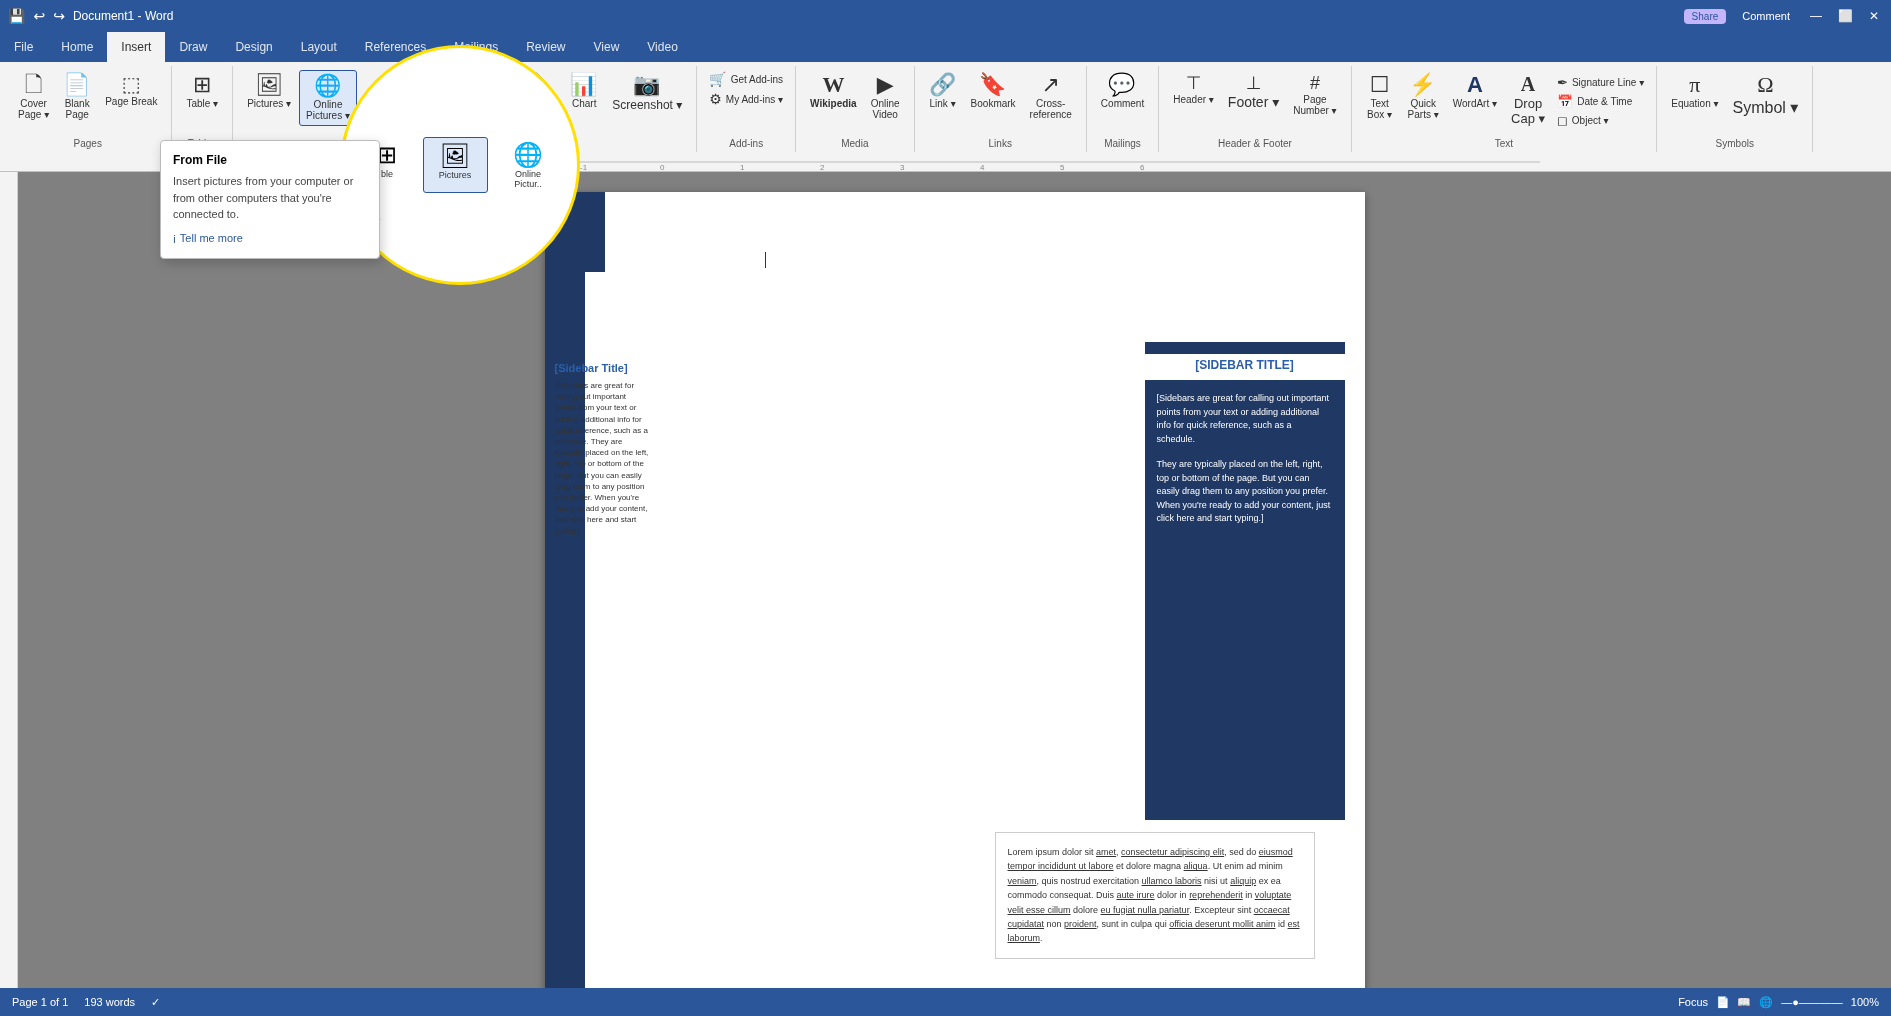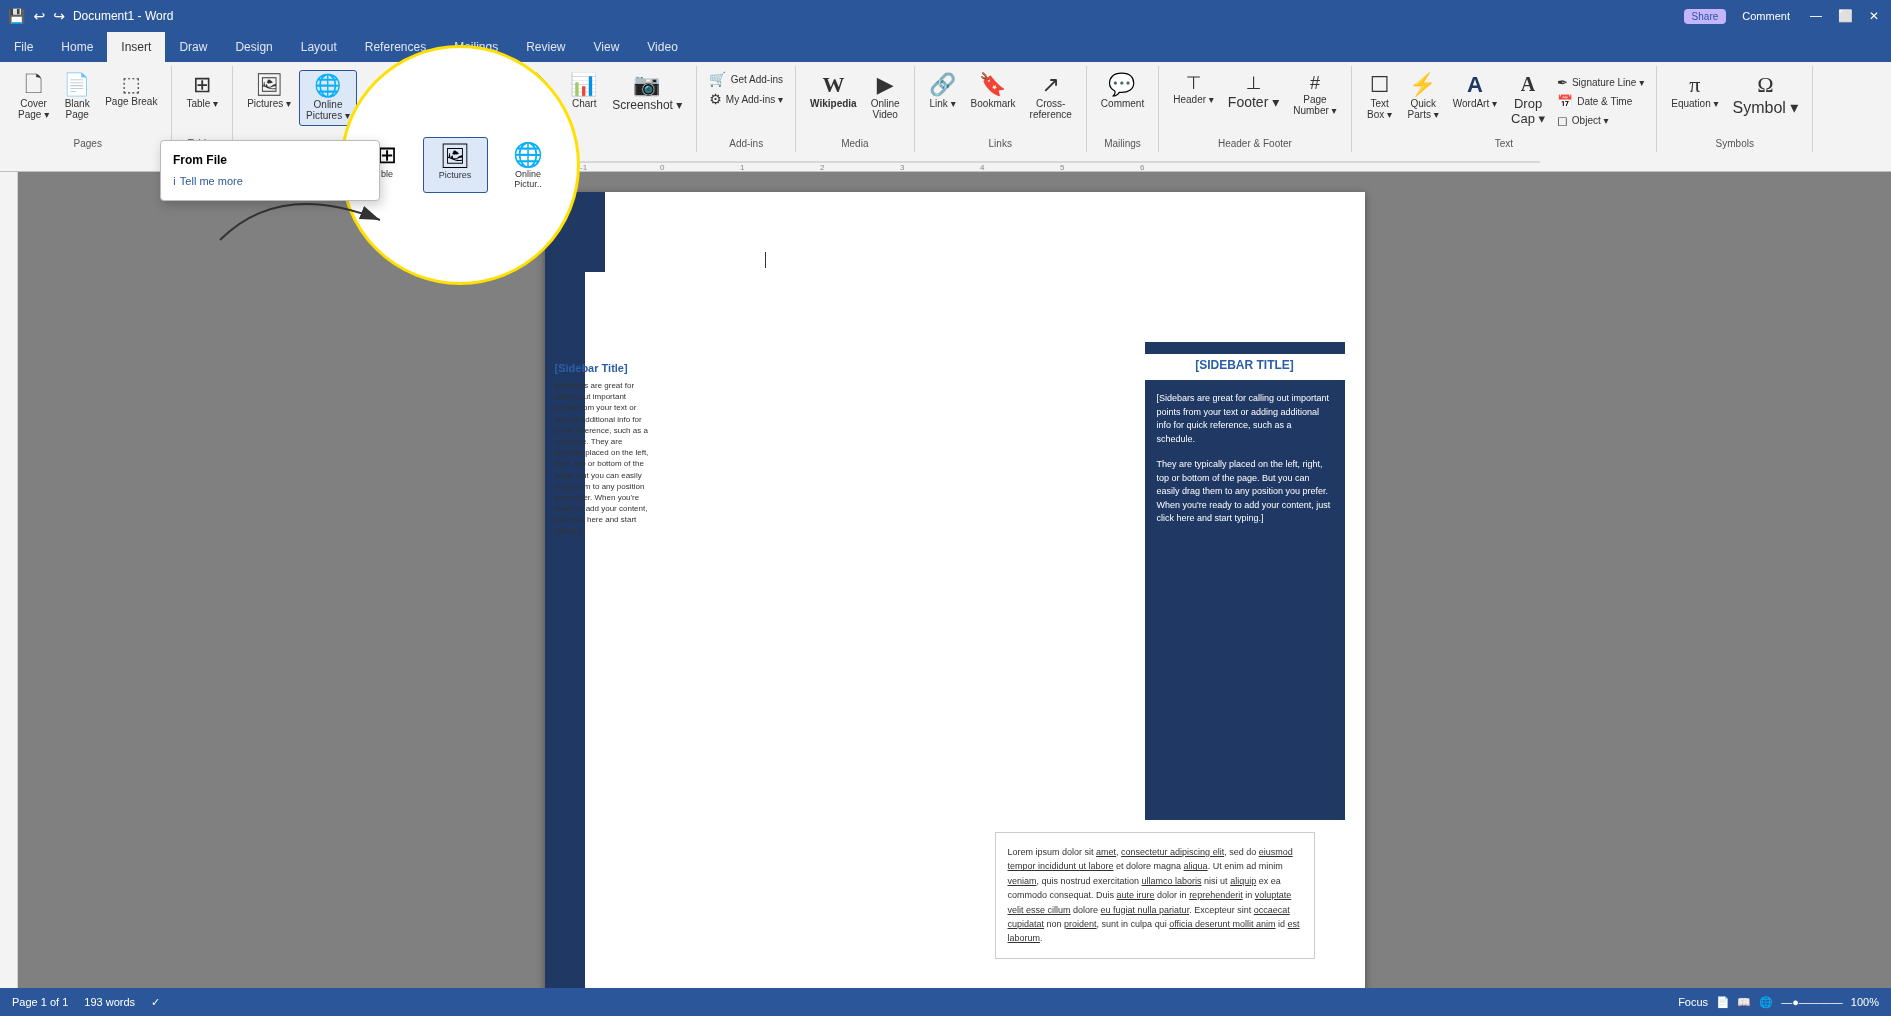--- a/index.html
+++ b/index.html
@@ -597,20 +597,21 @@
           <p style="font-size:9px;">When you're ready to add your content, just click here and start typing.]</p>
         </div>
       </div>
 
     </div>
   </div>
 </div>
 
 <div class="tooltip-popup" style="position:fixed; left: 160px; top: 140px; z-index:300;">
   <div class="tooltip-title">From File</div>
+  <div class="tooltip-text">Insert pictures from your computer or from other computers that you're connected to.</div>
   <div class="tooltip-link">
     <span style="color:#2b579a; font-size:11px;">ℹ</span>
     <span style="color:#2b579a; font-size:11px;">Tell me more</span>
   </div>
 </div>
 
 <svg style="position:fixed; left:160px; top:100px; width:260px; height:180px; z-index:250; pointer-events:none;">
   <defs>
     <marker id="arrowhead" markerWidth="10" markerHeight="7" refX="10" refY="3.5" orient="auto">
       <polygon points="0 0, 10 3.5, 0 7" fill="#333"></polygon>

